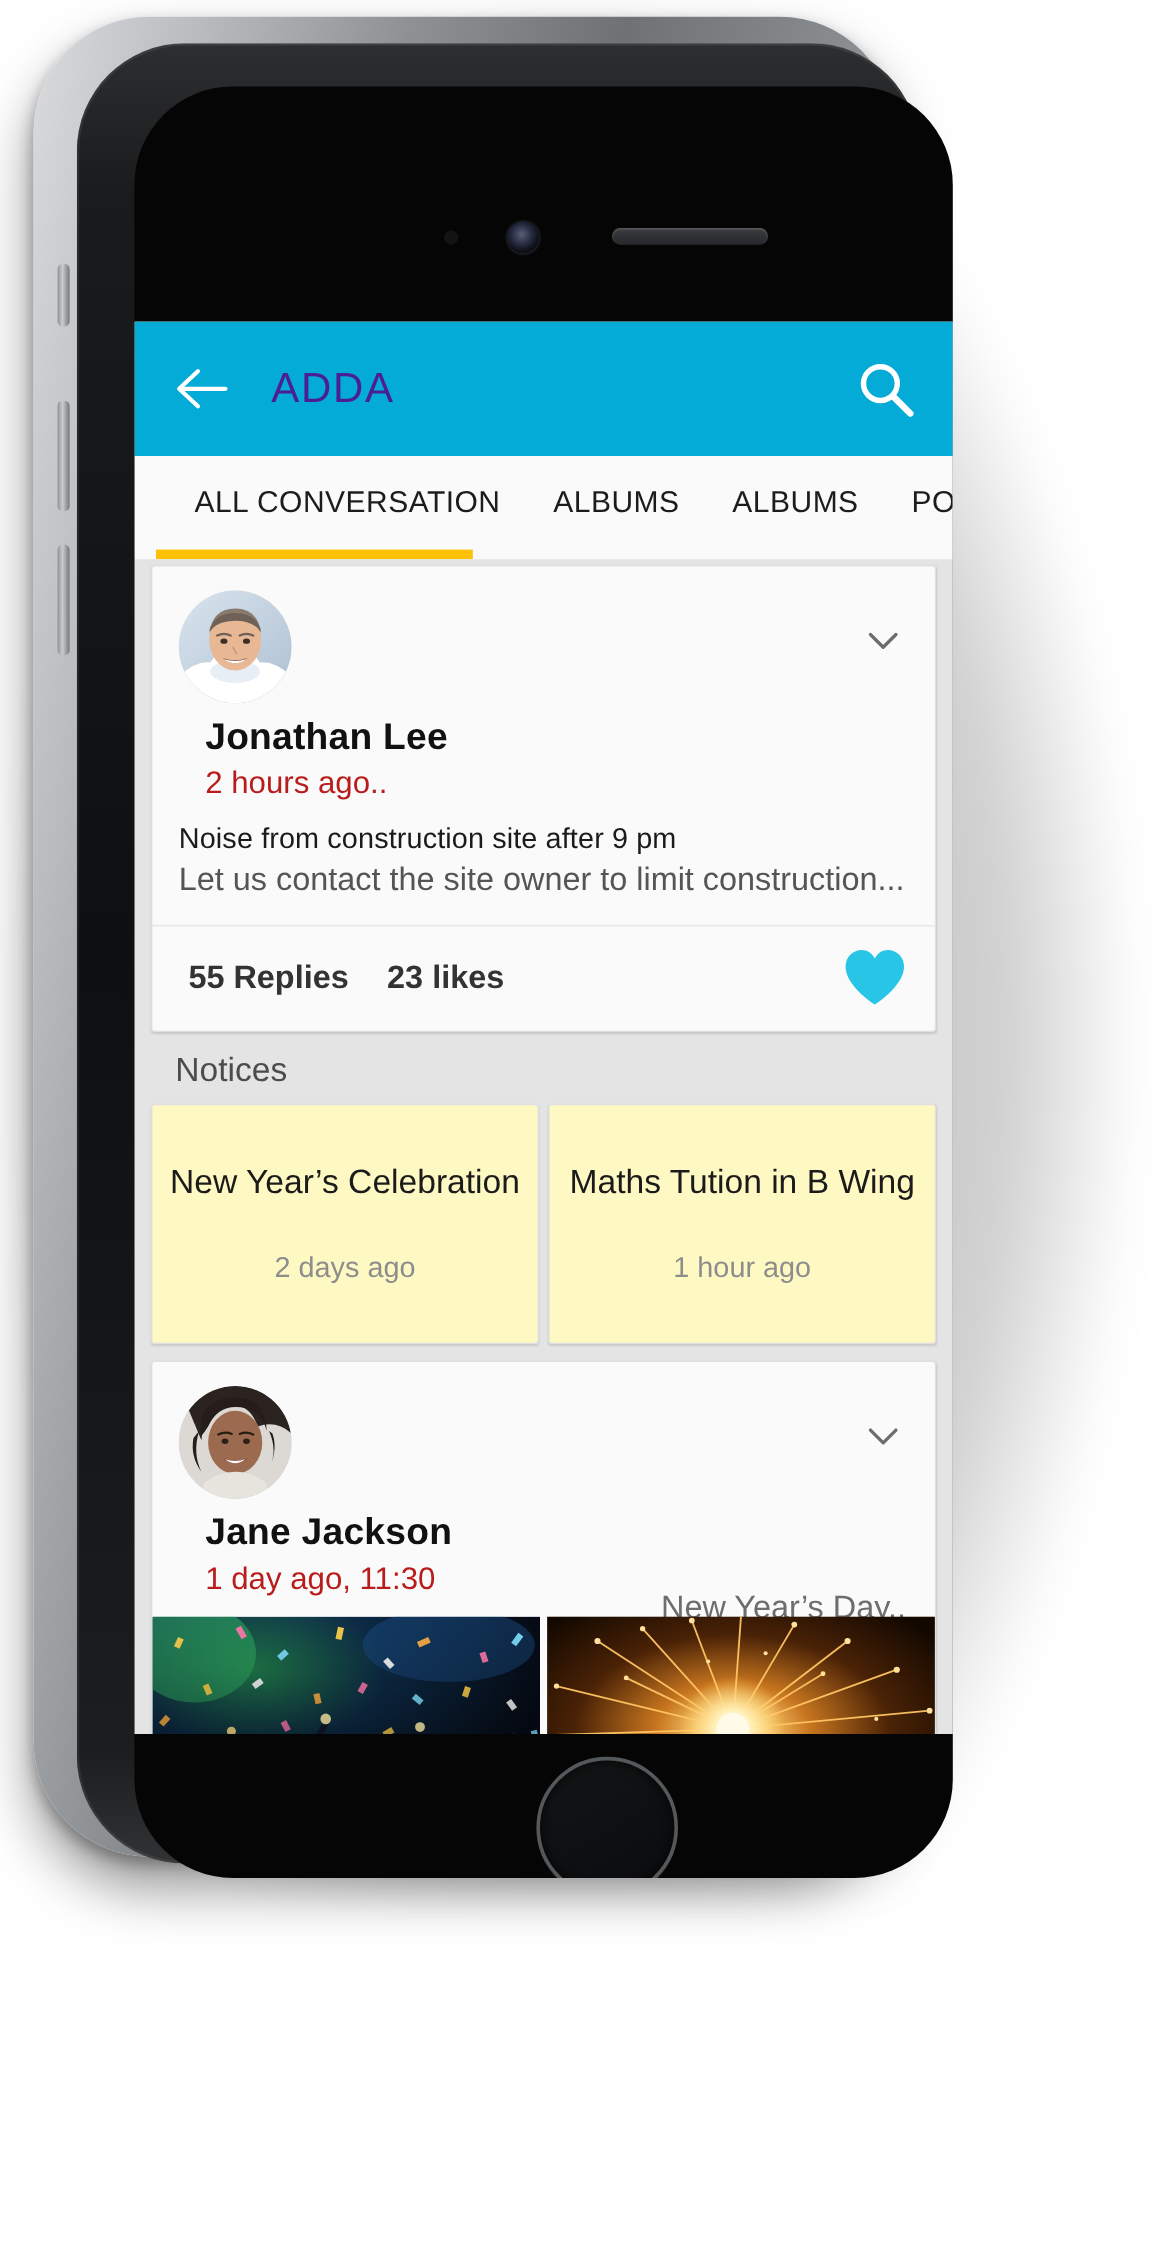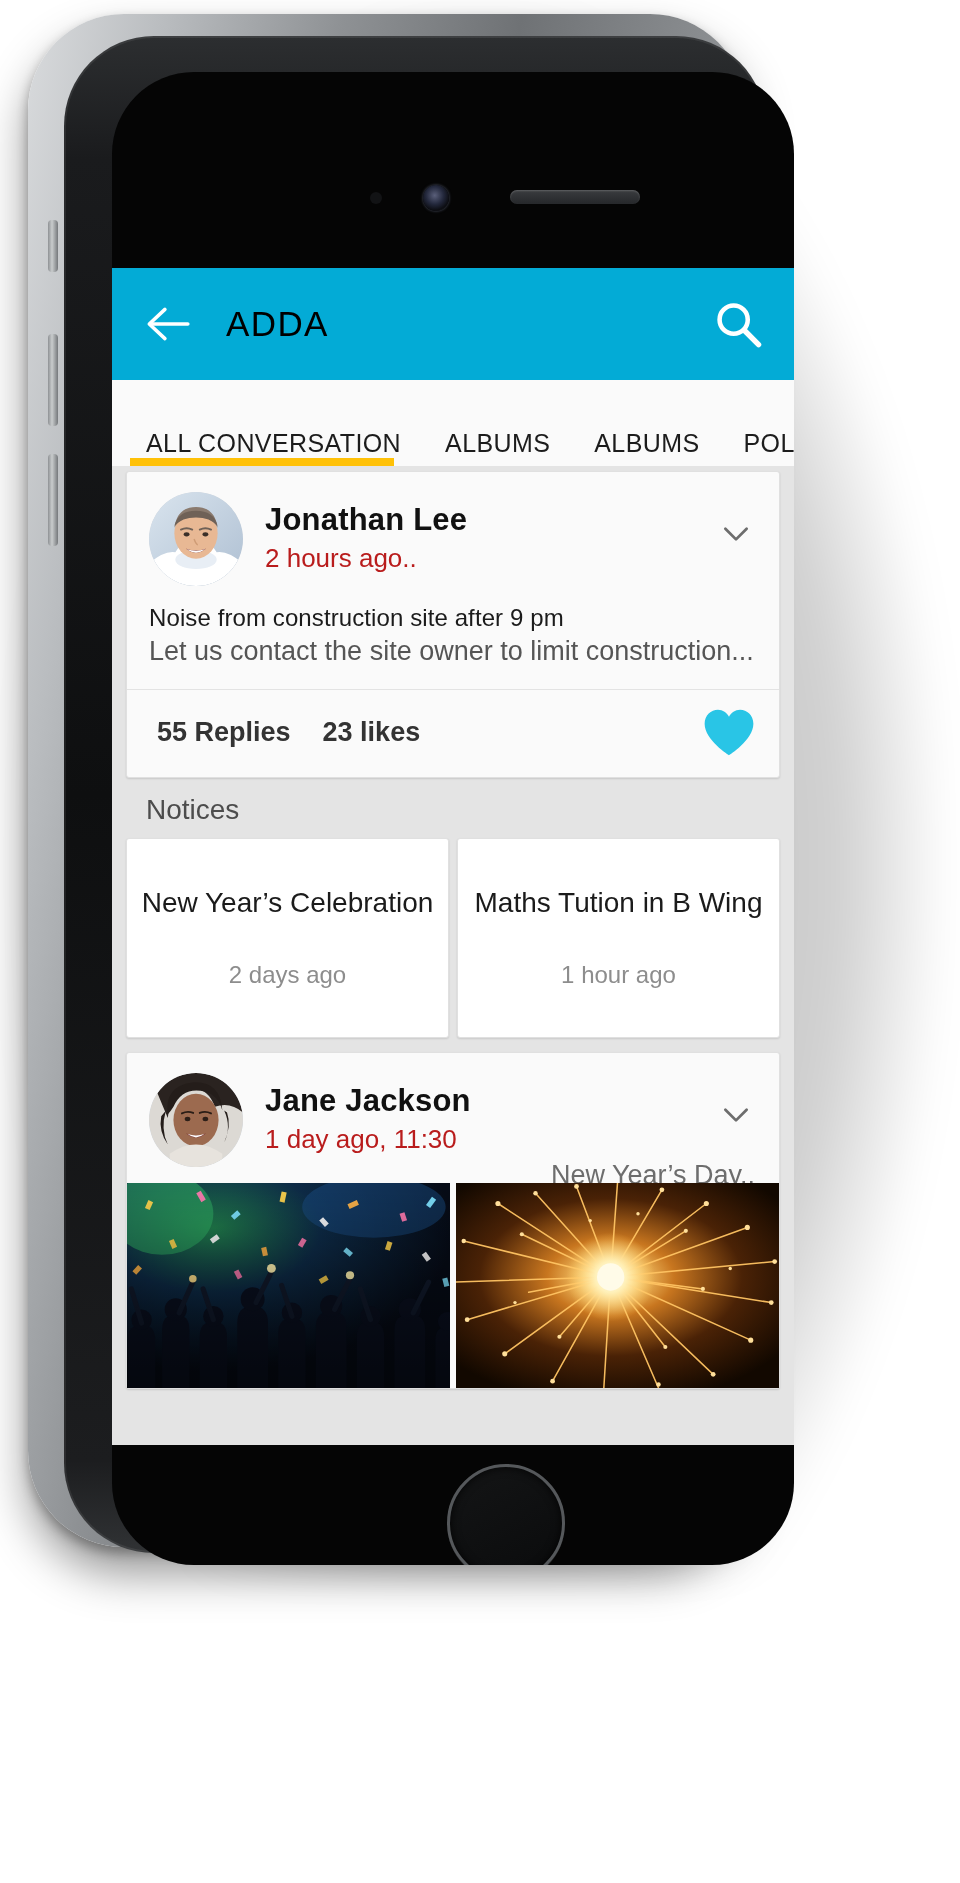--- a/index.html
+++ b/index.html
@@ -144,21 +144,21 @@
     width: 54px;
     height: 54px;
     flex: 0 0 auto;
     display: flex;
     align-items: center;
     justify-content: center;
     cursor: pointer;
   }
   .appbar-title {
     margin-left: 32px;
-    color: #000000;
+    color: #4c1d95;
     font-size: 35px;
     letter-spacing: 1.4px;
     font-weight: 400;
     flex: 1 1 auto;
   }
   .search-btn {
     width: 56px;
     height: 56px;
     flex: 0 0 auto;
     display: flex;
@@ -169,23 +169,23 @@
 
   
   .tabs-wrap {
     background: #fafafa;
     height: 86px;
     position: relative;
     overflow: hidden;
   }
   .tabs {
     display: flex;
-    align-items: flex-end;
+    align-items: center;
     height: 78px;
-    padding-left: 12px;
+    padding-left: 28px;
     gap: 0;
     white-space: nowrap;
   }
   .tab {
     font-size: 25px;
     color: #1c1c1c;
     letter-spacing: 0.4px;
     padding: 0 22px;
     cursor: pointer;
     flex: 0 0 auto;
@@ -213,20 +213,21 @@
     border-radius: 3px;
     box-shadow: 0 1px 2px rgba(0,0,0,0.13);
   }
   .card.first { margin-top: 5px; }
 
   .post-head {
     display: flex;
     align-items: flex-start;
     padding: 20px 22px 14px 22px;
     position: relative;
+    flex-direction: column;
   }
   .avatar {
     width: 94px;
     height: 94px;
     border-radius: 50%;
     flex: 0 0 auto;
     overflow: hidden;
     background: #cfd6de;
     position: relative;
   }
@@ -285,21 +286,21 @@
     color: #4c4c4c;
     padding: 16px 0 12px 34px;
   }
   .notice-grid {
     display: flex;
     gap: 8px;
     padding: 0 14px;
   }
   .notice-card {
     flex: 1 1 0;
-    background: #ffffff;
+    background: #fef9c3;
     border: 1px solid #e0e0e0;
     border-radius: 3px;
     box-shadow: 0 1px 2px rgba(0,0,0,0.12);
     height: 200px;
     display: flex;
     flex-direction: column;
     align-items: center;
     justify-content: center;
     cursor: pointer;
   }

